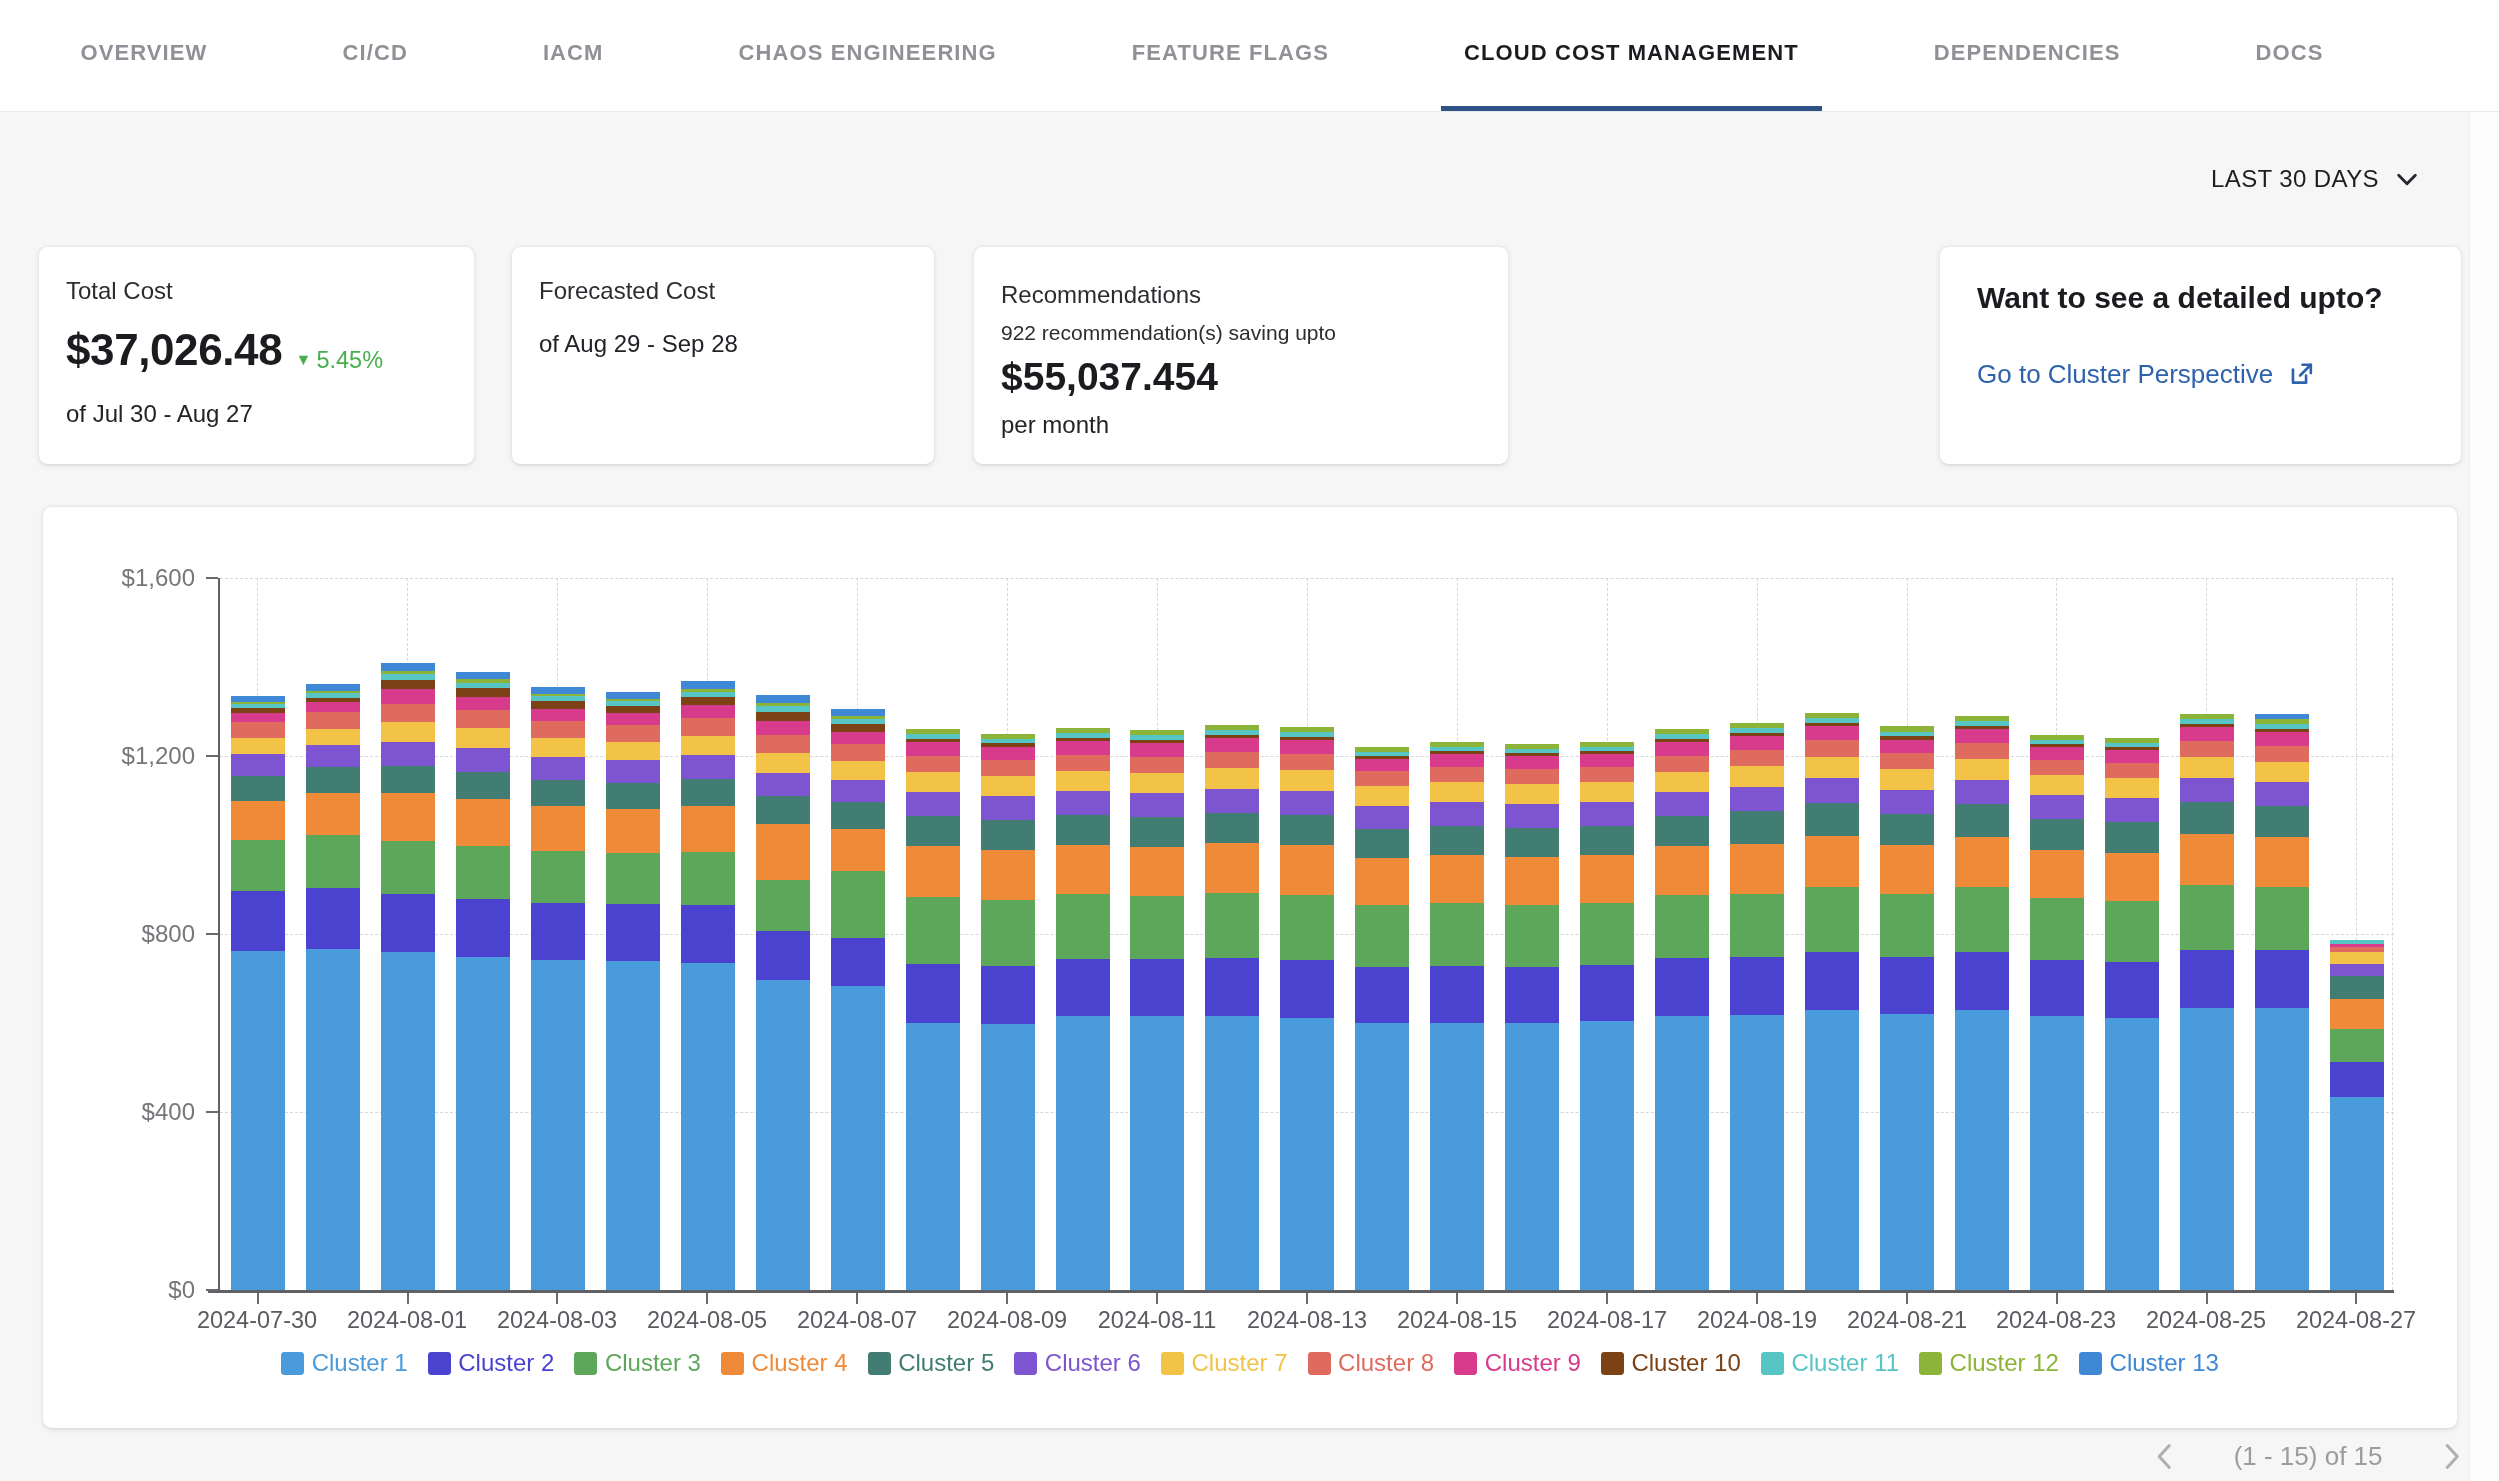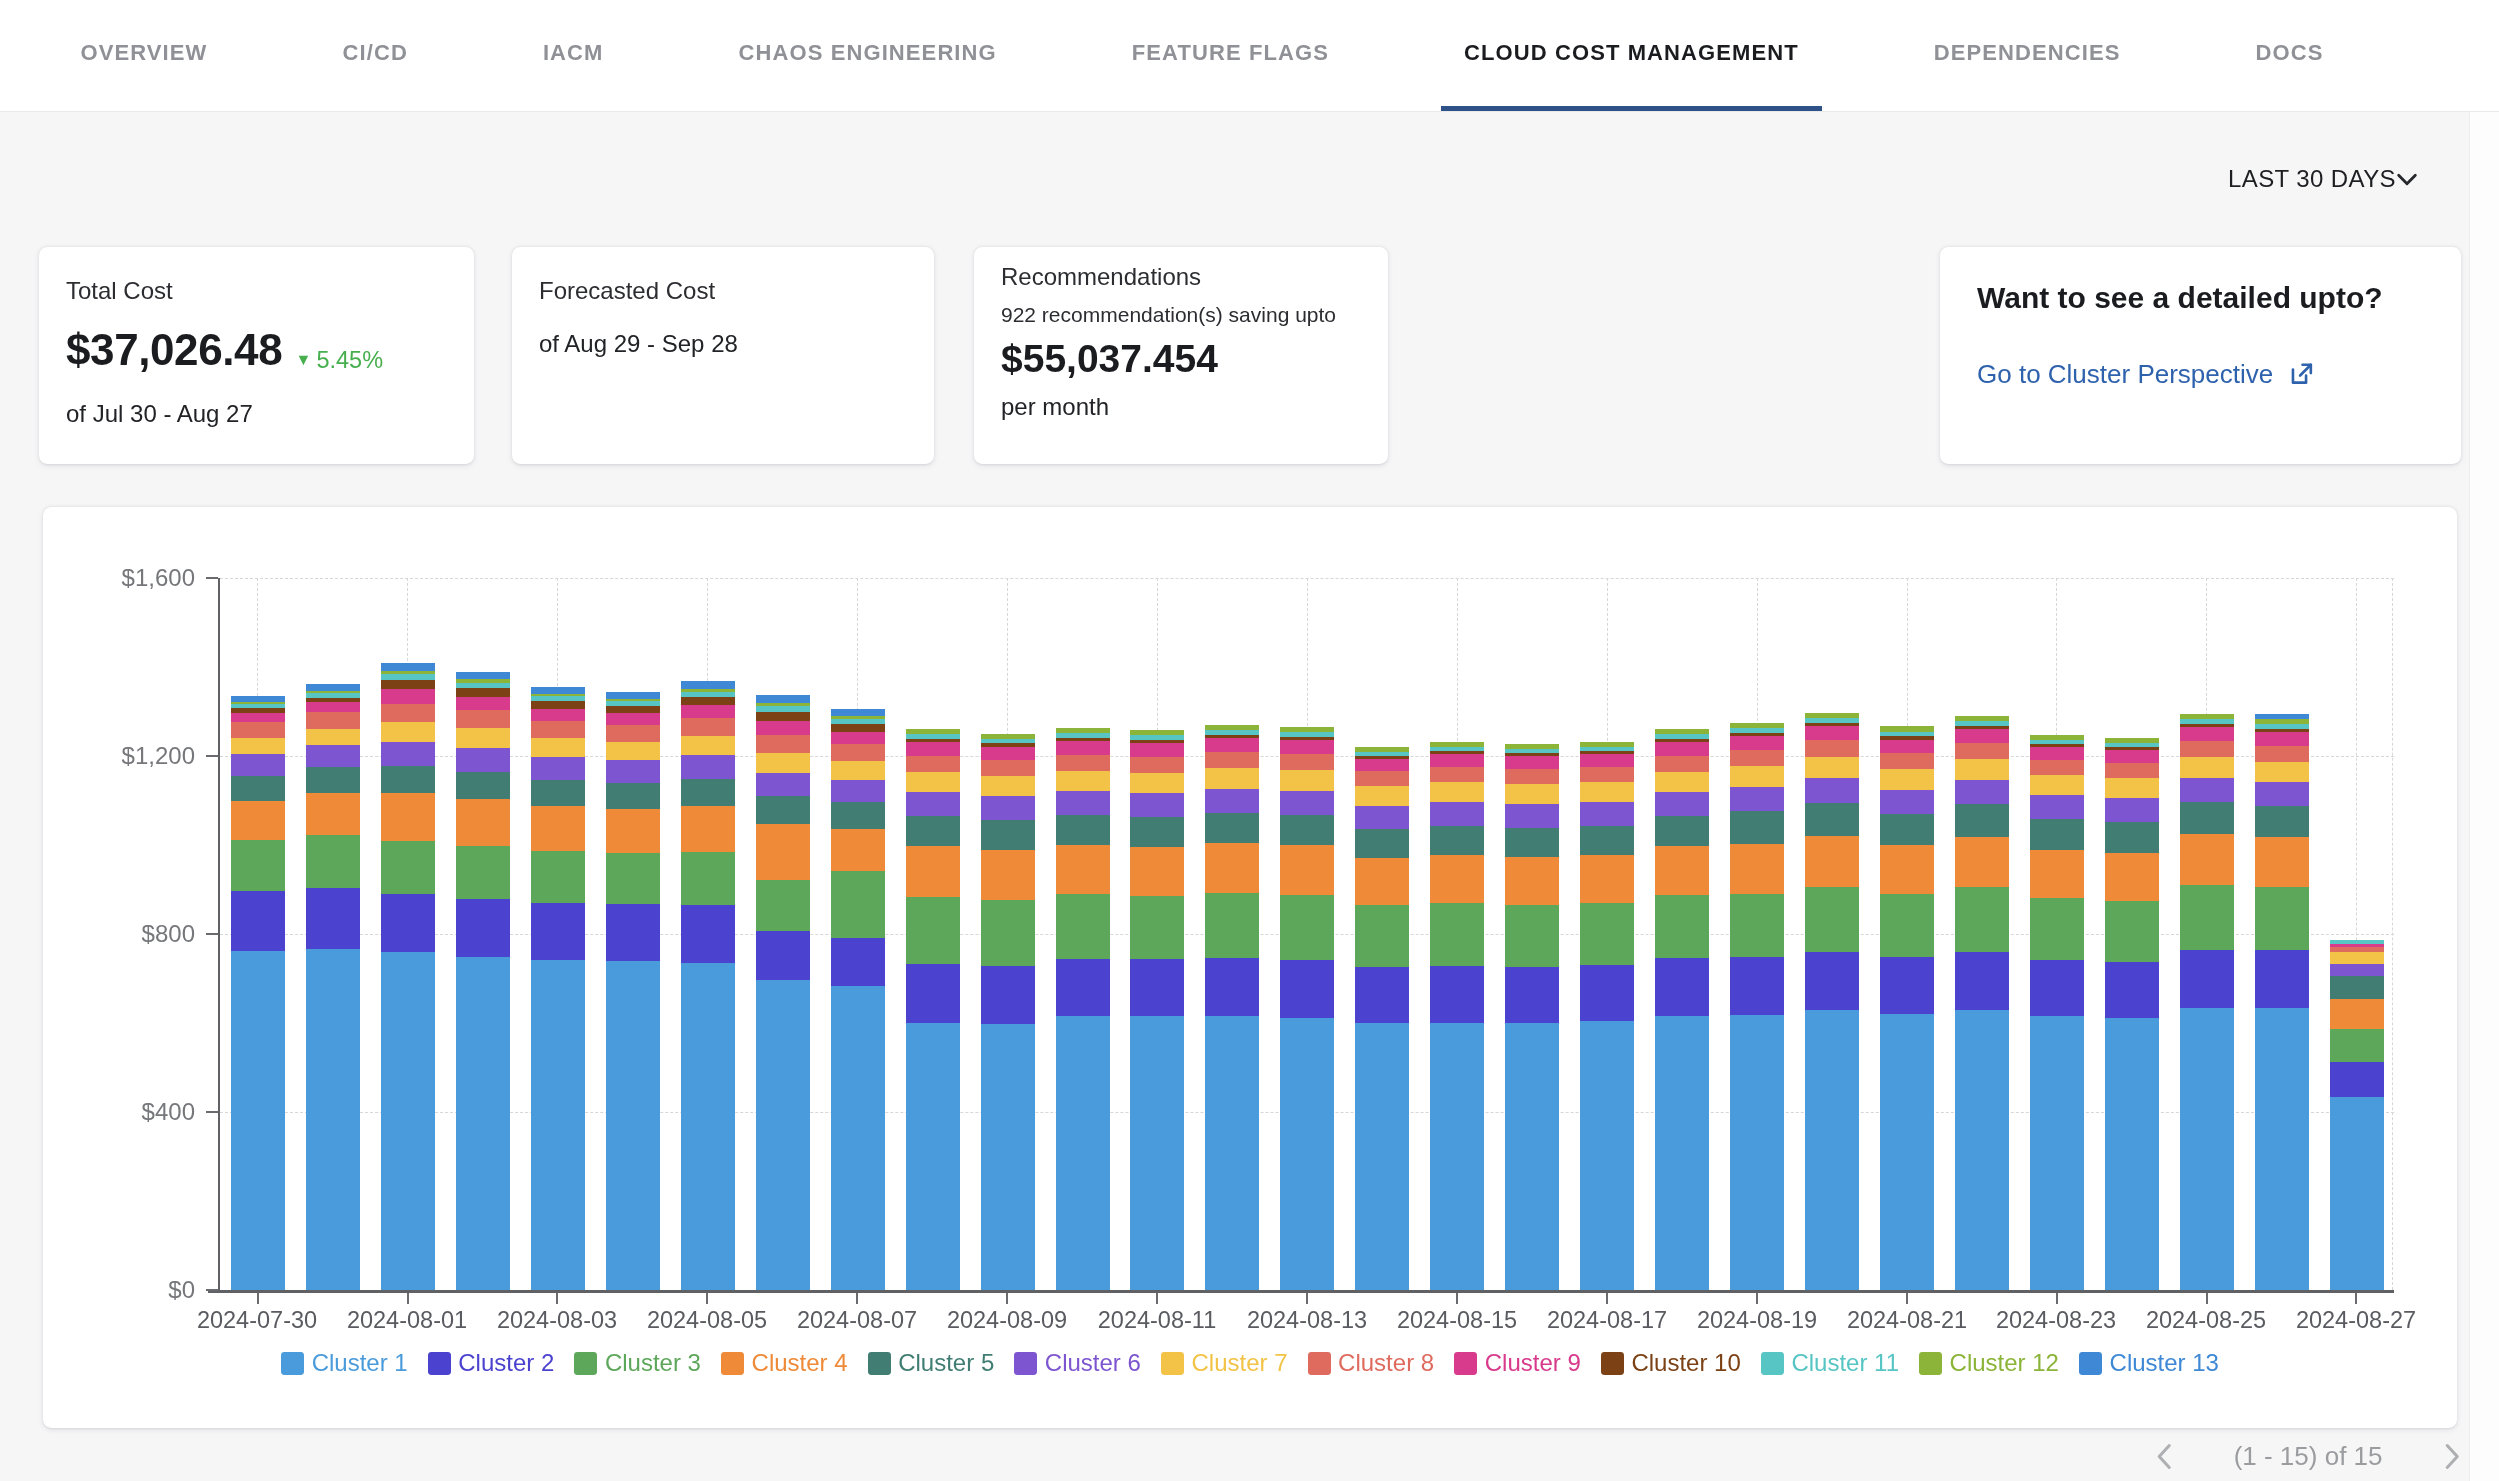--- a/index.html
+++ b/index.html
@@ -15,32 +15,32 @@
     padding-left:57px;box-sizing:border-box;gap:88px;z-index:3;
   }
   .tab{
     display:flex;align-items:center;padding:0 23.5px;cursor:pointer;
     font-size:22px;font-weight:700;letter-spacing:1.1px;color:#8f9196;
     border-bottom:5.9px solid transparent;box-sizing:border-box;white-space:nowrap;
   }
   .tab.active{color:#1b1c20;border-bottom-color:#2e5187;}
   
   .period{
-    position:absolute;top:165px;right:82px;display:flex;align-items:center;
+    position:absolute;top:165px;right:82px;display:flex;align-items:center;gap:17px;
     font-size:24px;font-weight:500;color:#1e1f23;letter-spacing:0.4px;cursor:pointer;z-index:2;
   }
   
   .card{
     position:absolute;background:#ffffff;border-radius:8.4px;
     box-shadow:0 1.7px 6.7px rgba(40,41,61,.08),0 0.8px 2.5px rgba(96,97,112,.14);
     box-sizing:border-box;z-index:1;
   }
   #card-total{left:39px;top:247px;width:435px;height:217px;padding:30px 27px;}
   #card-forecast{left:512px;top:247px;width:422px;height:217px;padding:30px 27px;}
-  #card-reco{left:974px;top:247px;width:414px;height:217px;padding:16px 27px;}
+  #card-reco{left:974px;top:247px;width:534px;height:217px;padding:34px 27px;}
   #card-detail{left:1940px;top:247px;width:521px;height:217px;padding:34px 37px;}
   .card-title{font-size:24px;color:#2c2d31;}
   .value-row{display:flex;align-items:baseline;gap:13.4px;margin-top:20px;}
   .big-value{font-size:44px;font-weight:700;color:#1b1c20;letter-spacing:-0.4px;}
   .delta{font-size:23.5px;display:flex;align-items:center;gap:5px;}
   .delta .tri{font-size:16px;line-height:1;}
   .card-period{font-size:24px;color:#222327;margin-top:25px;}
   .reco-sub{font-size:21px;color:#2c2d31;margin-top:11.8px;}
   .reco-value{font-size:39px;font-weight:700;color:#1b1c20;margin-top:10px;}
   .reco-suffix{font-size:24px;color:#222327;margin-top:11.8px;}

